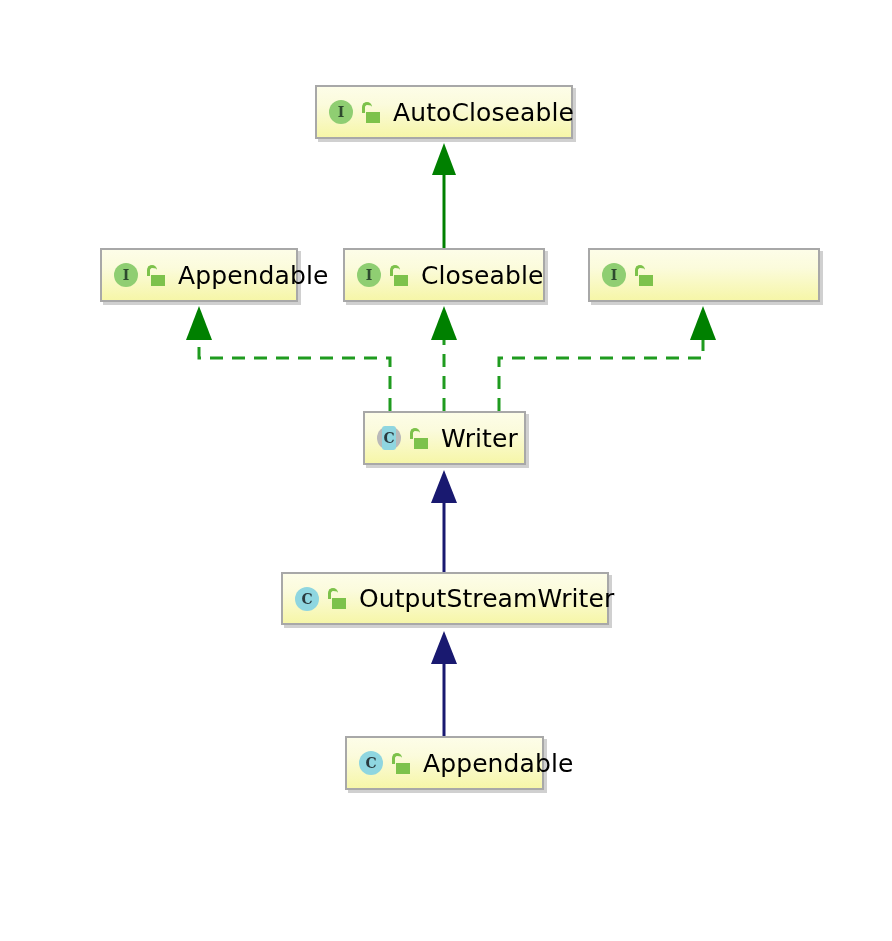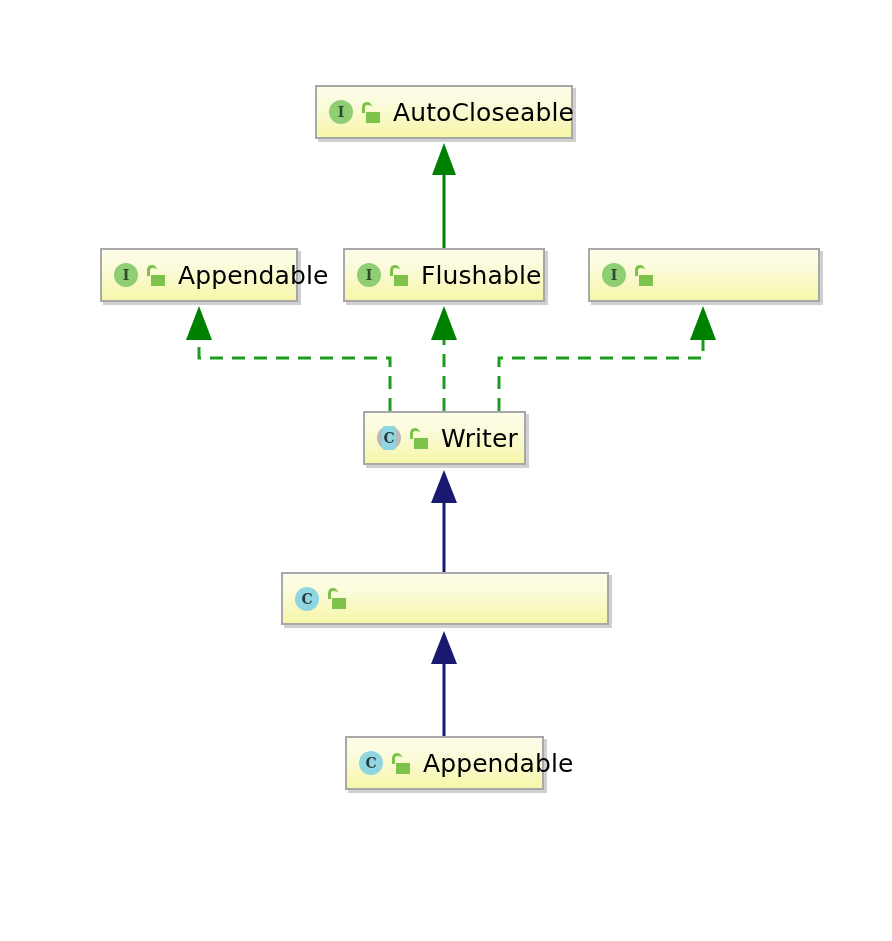--- a/index.html
+++ b/index.html
@@ -224,21 +224,21 @@
     <span class="node-icons">
       <span class="stereo-icon">
         <span class="iface-circle"></span>
         <span class="iface-letter">I</span>
       </span>
       <span class="lock-icon">
         <span class="lock-shackle"></span>
         <span class="lock-body"></span>
       </span>
     </span>
-    <span class="node-label">Flushable</span>
+    <span class="node-label">Closeable</span>
   </div>
 
   <div class="uml-node" style="left:588px; top:248px; width:232px; height:54px;">
     <span class="node-icons">
       <span class="stereo-icon">
         <span class="iface-circle"></span>
         <span class="iface-letter">I</span>
       </span>
       <span class="lock-icon">
         <span class="lock-shackle"></span>
@@ -266,20 +266,21 @@
     <span class="node-icons">
       <span class="stereo-icon">
         <span class="class-circle"></span>
         <span class="class-letter">C</span>
       </span>
       <span class="lock-icon">
         <span class="lock-shackle"></span>
         <span class="lock-body"></span>
       </span>
     </span>
+    <span class="node-label">OutputStreamWriter</span>
   </div>
 
   <div class="uml-node" style="left:345px; top:736px; width:199px; height:54px;">
     <span class="node-icons">
       <span class="stereo-icon">
         <span class="class-circle"></span>
         <span class="class-letter">C</span>
       </span>
       <span class="lock-icon">
         <span class="lock-shackle"></span>

